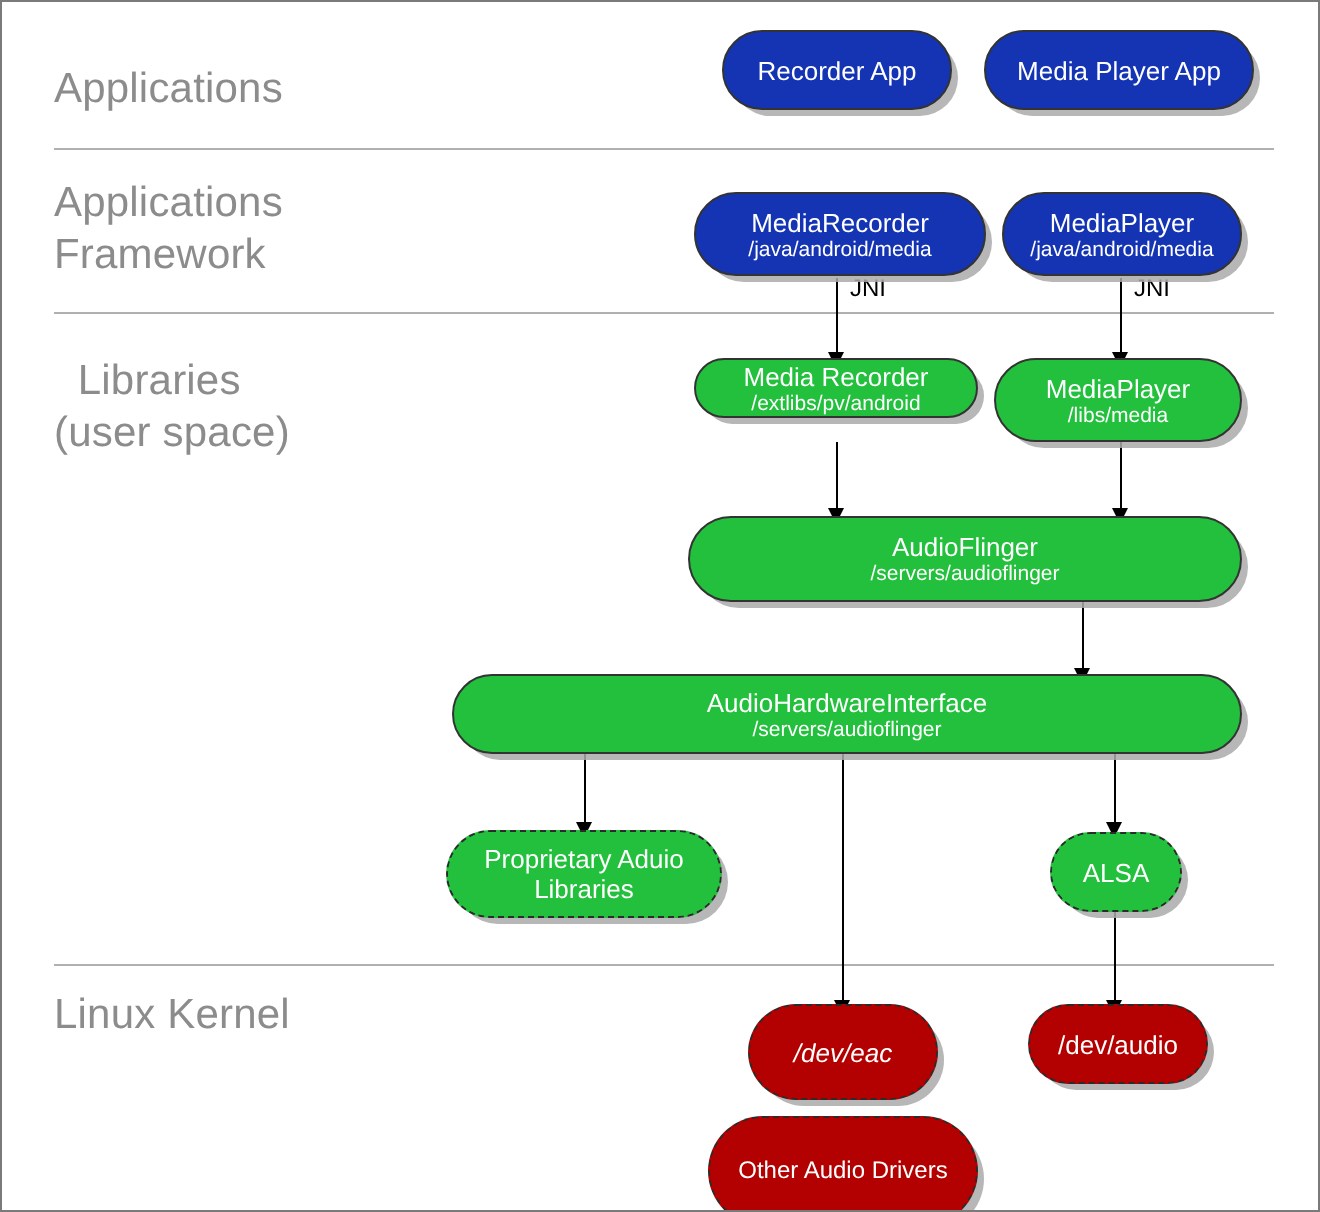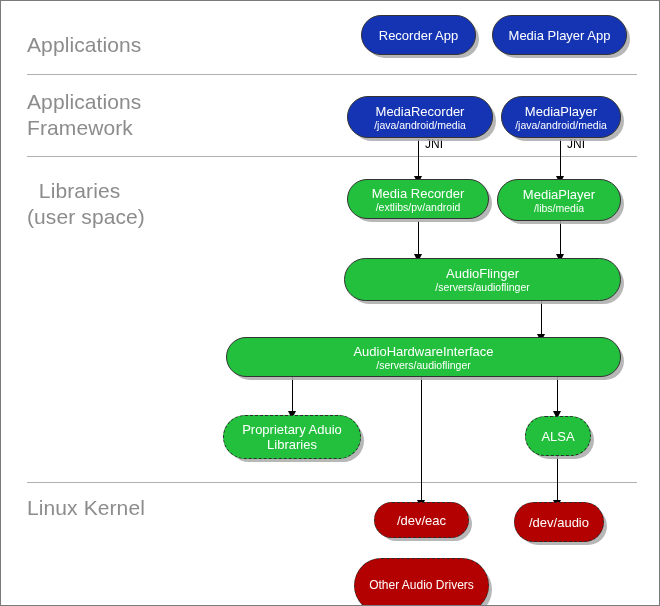--- a/index.html
+++ b/index.html
@@ -141,21 +141,21 @@
   <div class="node blue" style="left:346px;top:95px;width:146px;height:42px;">
     <span class="title">MediaRecorder</span>
     <span class="sub">/java/android/media</span>
   </div>
 
   <div class="node blue" style="left:500px;top:95px;width:120px;height:42px;">
     <span class="title">MediaPlayer</span>
     <span class="sub">/java/android/media</span>
   </div>
 
-  <div class="node green" style="left:346px;top:178px;width:142px;height:40px;">
+  <div class="node green" style="left:346px;top:178px;width:142px;height:30px;">
     <span class="title">Media Recorder</span>
     <span class="sub">/extlibs/pv/android</span>
   </div>
 
   <div class="node green" style="left:496px;top:178px;width:124px;height:42px;">
     <span class="title">MediaPlayer</span>
     <span class="sub">/libs/media</span>
   </div>
 
   <div class="node green" style="left:343px;top:257px;width:277px;height:43px;">
@@ -170,21 +170,21 @@
 
   <div class="node green dashed" style="left:222px;top:414px;width:138px;height:44px;">
     <span class="title">Proprietary Aduio</span>
     <span class="title">Libraries</span>
   </div>
 
   <div class="node green dashed" style="left:524px;top:415px;width:66px;height:40px;">
     <span class="title">ALSA</span>
   </div>
 
-  <div class="node red dashed" style="left:373px;top:501px;width:95px;height:36px;">
+  <div class="node red dashed" style="left:373px;top:501px;width:95px;height:48px;font-style:italic;">
     <span class="title">/dev/eac</span>
   </div>
 
   <div class="node red dashed" style="left:513px;top:501px;width:90px;height:40px;">
     <span class="title">/dev/audio</span>
   </div>
 
   <div class="node red dashed small" style="left:353px;top:557px;width:135px;height:55px;">
     <span class="title">Other Audio Drivers</span>
   </div>

